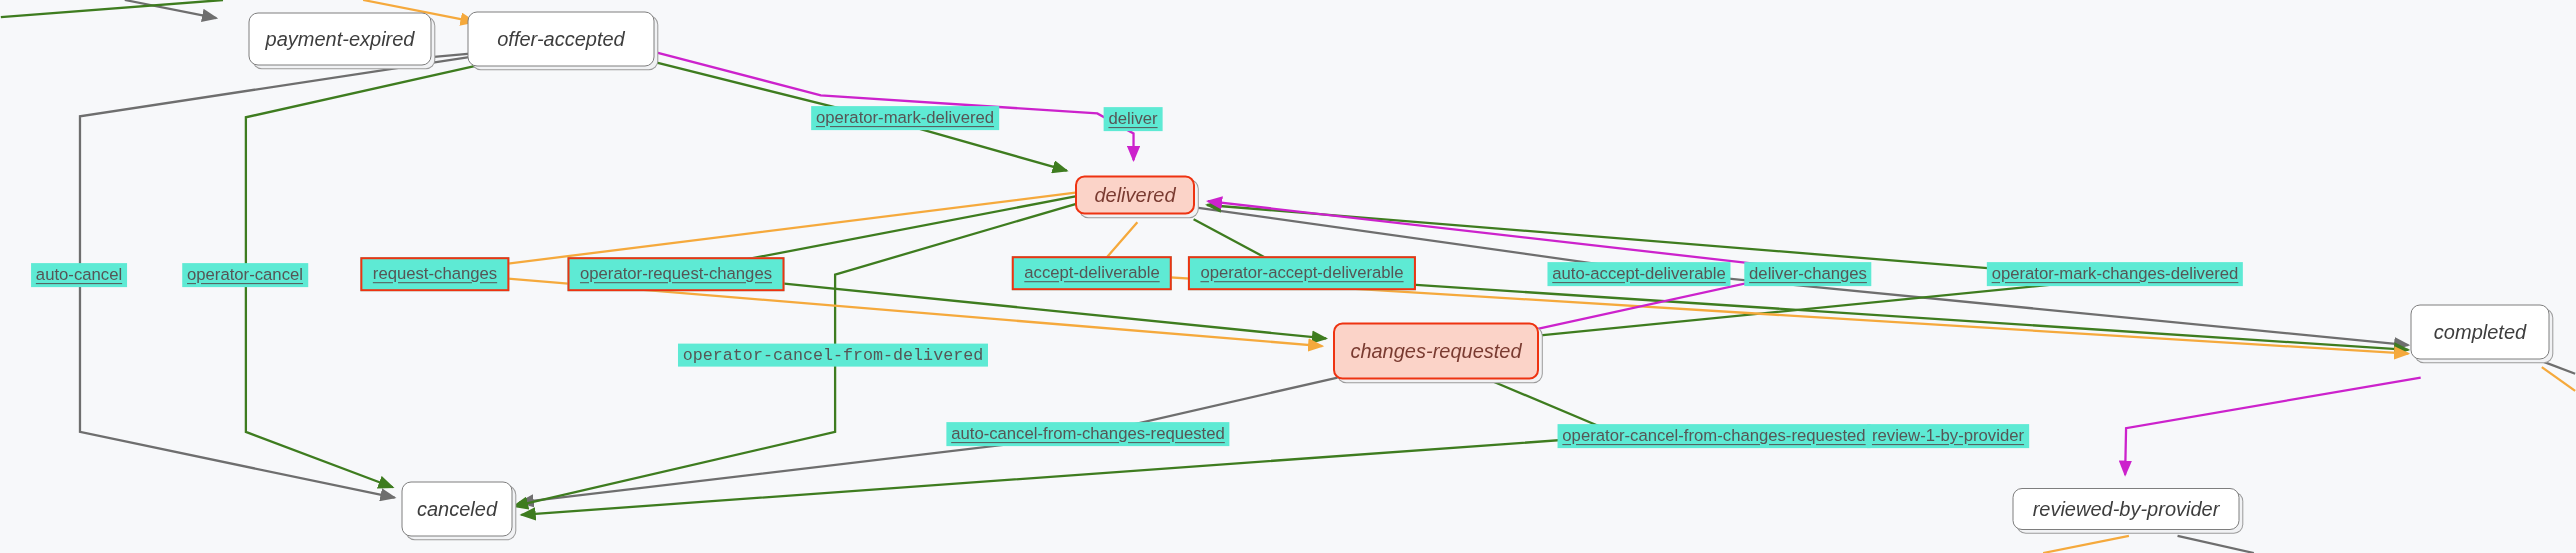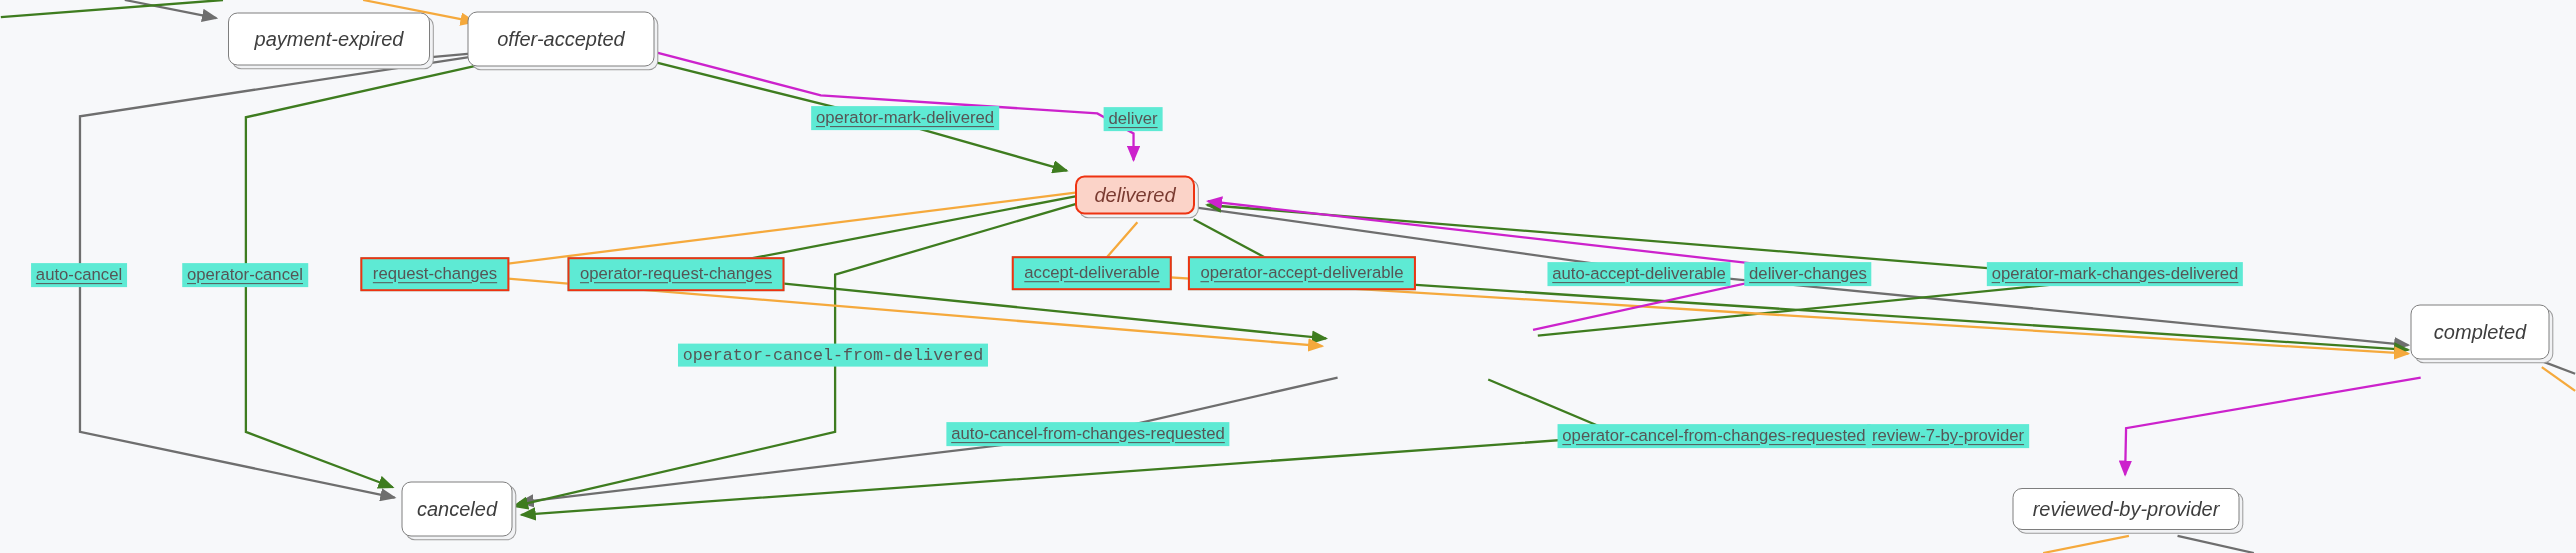--- a/index.html
+++ b/index.html
@@ -82,23 +82,24 @@
   <div class="elabel boxed" style="left:435px;top:274px">request-changes</div>
   <div class="elabel boxed" style="left:676px;top:274px">operator-request-changes</div>
   <div class="elabel boxed" style="left:1092px;top:273px">accept-deliverable</div>
   <div class="elabel boxed" style="left:1302px;top:273px">operator-accept-deliverable</div>
   <div class="elabel" style="left:1639px;top:274px">auto-accept-deliverable</div>
   <div class="elabel" style="left:1808px;top:274px">deliver-changes</div>
   <div class="elabel" style="left:2115px;top:274px">operator-mark-changes-delivered</div>
   <div class="elabel nounder" style="left:833px;top:355px">operator-cancel-from-delivered</div>
   <div class="elabel" style="left:1088px;top:434px">auto-cancel-from-changes-requested</div>
   <div class="elabel" style="left:1714px;top:436px">operator-cancel-from-changes-requested</div>
-  <div class="elabel" style="left:1948px;top:436px">review-7-by-provider</div>
+  <div class="elabel" style="left:1948px;top:436px">review-1-by-provider</div>
 
-  <div class="node" style="left:329px;top:39px;width:202px;height:53px">payment-expired</div>
+  <div class="node" style="left:340px;top:39px;width:183px;height:53px">payment-expired</div>
   <div class="node" style="left:561px;top:39px;width:187px;height:55px">offer-accepted</div>
   <div class="node hl" style="left:1135px;top:195px;width:120px;height:39px">delivered</div>
+  <div class="node hl" style="left:1436px;top:351px;width:206px;height:57px">changes-requested</div>
   <div class="node" style="left:457px;top:509px;width:111px;height:55px">canceled</div>
   <div class="node" style="left:2480px;top:332px;width:139px;height:55px">completed</div>
   <div class="node" style="left:2126px;top:509px;width:227px;height:42px">reviewed-by-provider</div>
 
 </div>
 
 
 </body></html>

